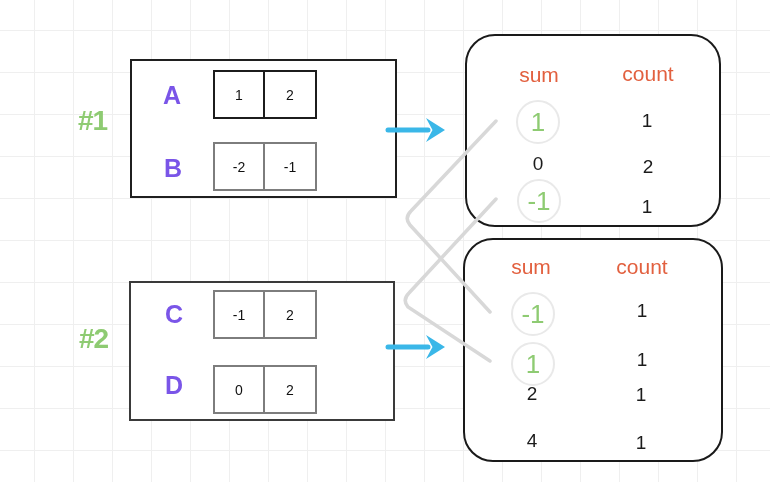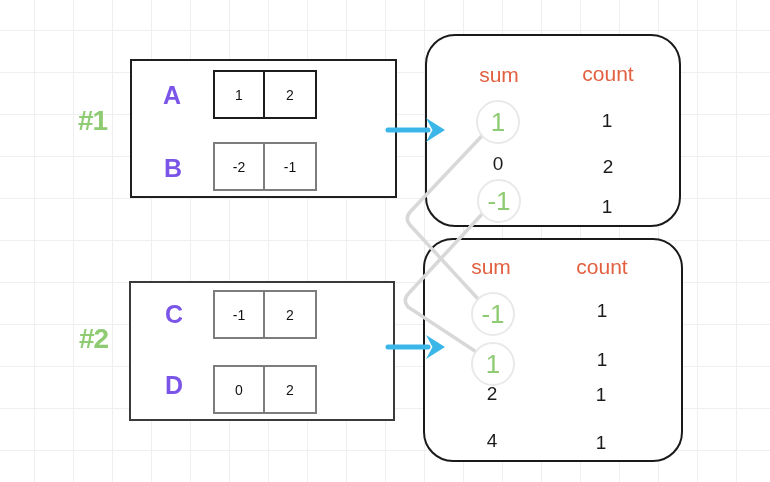--- a/index.html
+++ b/index.html
@@ -32,20 +32,21 @@
   .cellpair.gray { border-color:#7d7d7d; }
   .cell {
     width:50px; height:45px; display:flex; align-items:center; justify-content:center;
     font-size:14px; color:#111;
   }
   .cell.first { border-right:2px solid #1c1c1c; }
   .cellpair.gray .cell.first { border-right-color:#7d7d7d; }
   .sum-table {
     position:absolute; background:#fff; border:2px solid #1a1a1a;
     border-radius:30px;
+    margin-left:40px;
   }
   .th {
     position:absolute; transform:translate(-50%,-50%);
     font-size:21px; color:var(--orange,#e2603f);
   }
   .val {
     position:absolute; transform:translate(-50%,-50%);
     font-size:19px; color:#1b1b1b; z-index:10;
   }
   .val.circled {

